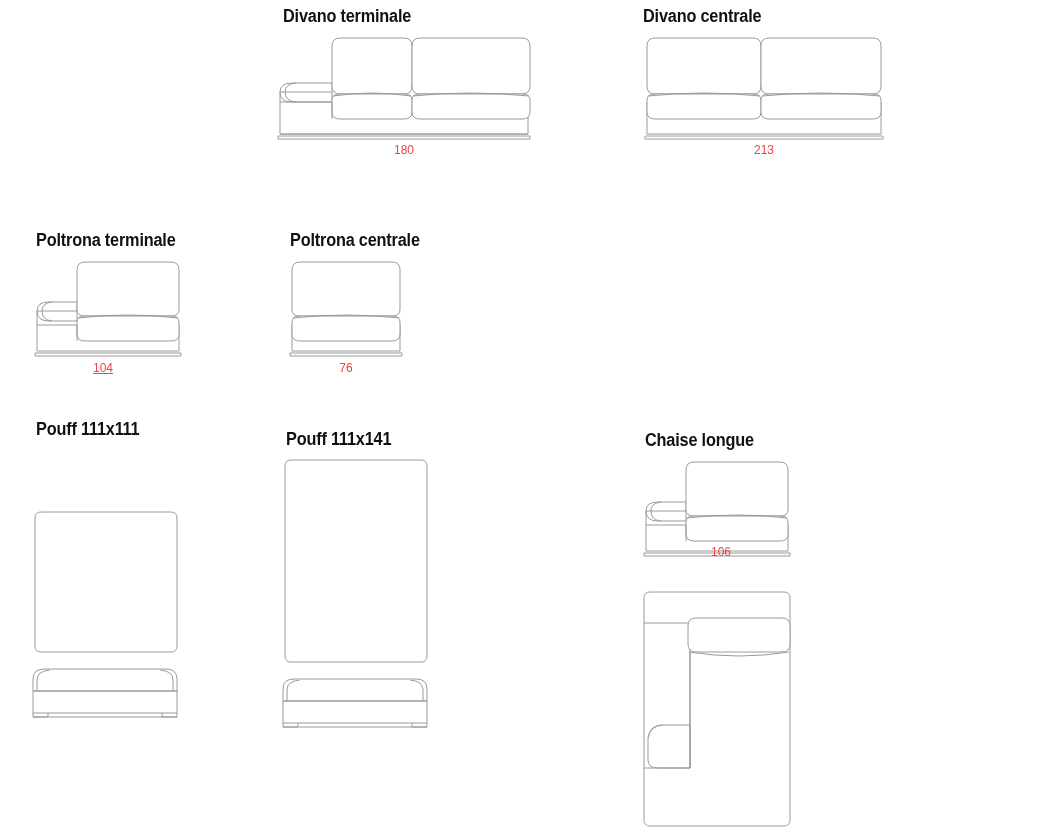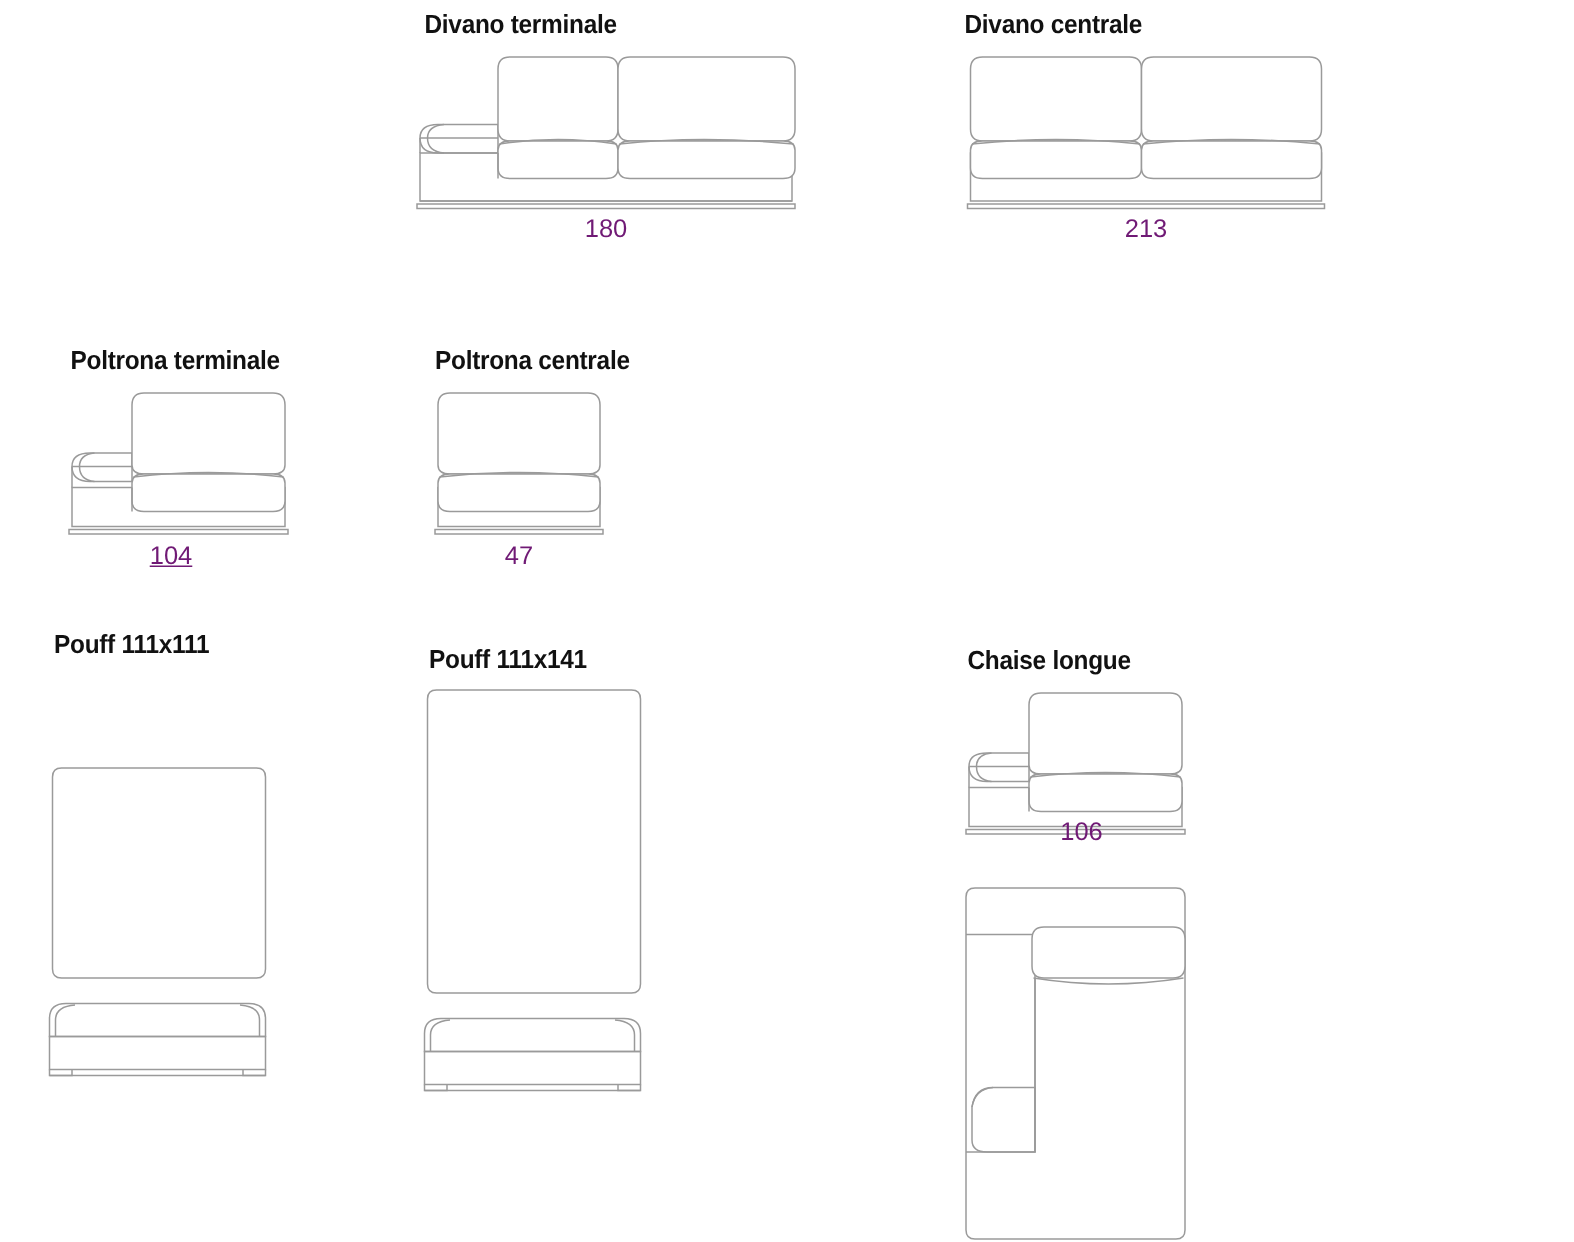--- a/index.html
+++ b/index.html
@@ -33,22 +33,22 @@
     letter-spacing: -0.2px;
     color: #111111;
     white-space: nowrap;
     transform: scaleX(0.93);
     transform-origin: left center;
   }
   .dim {
     position: absolute;
     font-family: "Liberation Sans", "DejaVu Sans", sans-serif;
     font-weight: normal;
-    font-size: 17px;
-    color: #701a75;
+    font-size: 12px;
+    color: #ef4444;
     white-space: nowrap;
   }
   .dim.center {
     transform: translateX(-50%);
   }
   svg {
     display: block;
     overflow: visible;
   }
   .ln {
@@ -112,21 +112,21 @@
       <path class="ln fillwhite" d="M12 64 Q4 64 4 70 L4 82 Q4 89 12 89 L110 89 Q118 89 118 82 L118 70 Q118 64 110 64 Z"></path>
       <path class="ln fillwhite" d="M126 64 Q118 64 118 70 L118 82 Q118 89 126 89 L230 89 Q238 89 238 82 L238 70 Q238 64 230 64 Z"></path>
 
       <path class="ln" d="M5 66 Q61 60 117 66"></path>
       <path class="ln" d="M119 66 Q178 60 237 66"></path>
     </svg>
 
     <div class="dim center" style="left:204px; top:143px;">213</div>
   </div>
 
-  <div class="module" style="left:11px; top:225px; width:280px; height:170px;">
+  <div class="module" style="left:0; top:225px; width:280px; height:170px;">
 
     <div class="module-title" style="left:36px; top:5px;">Poltrona terminale</div>
 
     <svg style="position:absolute; left:33px; top:33px;" width="152" height="100" viewBox="0 0 152 100">
 
       <path class="ln" d="M4 67 L146 67 L146 93 L4 93 Z"></path>
       <path class="ln" d="M2 95 L148 95 L148 98 L2 98 Z"></path>
 
       <path class="ln" d="M16 44 Q4 44 4 53 Q4 63 16 63 L44 63 L44 44 Z"></path>
       <path class="ln" d="M19 44 Q9 45 9 53 Q9 62 19 63"></path>
@@ -151,21 +151,21 @@
 
       <path class="ln" d="M4 67 L112 67 L112 93 L4 93 Z"></path>
       <path class="ln" d="M2 95 L114 95 L114 98 L2 98 Z"></path>
 
       <path class="ln fillwhite" d="M12 4 Q4 4 4 12 L4 52 Q4 58 12 58 L104 58 Q112 58 112 52 L112 12 Q112 4 104 4 Z"></path>
 
       <path class="ln fillwhite" d="M12 58 Q4 58 4 64 L4 76 Q4 83 12 83 L104 83 Q112 83 112 76 L112 64 Q112 58 104 58 Z"></path>
       <path class="ln" d="M5 60 Q58 54 111 60"></path>
     </svg>
 
-    <div class="dim center" style="left:62px; top:136px;">47</div>
+    <div class="dim center" style="left:62px; top:136px;">76</div>
   </div>
 
   <div class="module" style="left:0; top:415px; width:280px; height:340px;">
 
     <div class="module-title" style="left:36px; top:4px;">Pouff 111x111</div>
 
     <svg style="position:absolute; left:33px; top:95px;" width="150" height="146" viewBox="0 0 150 146">
       <path class="ln fillwhite" d="M8 2 Q2 2 2 8 L2 136 Q2 142 8 142 L138 142 Q144 142 144 136 L144 8 Q144 2 138 2 Z"></path>
     </svg>
 

